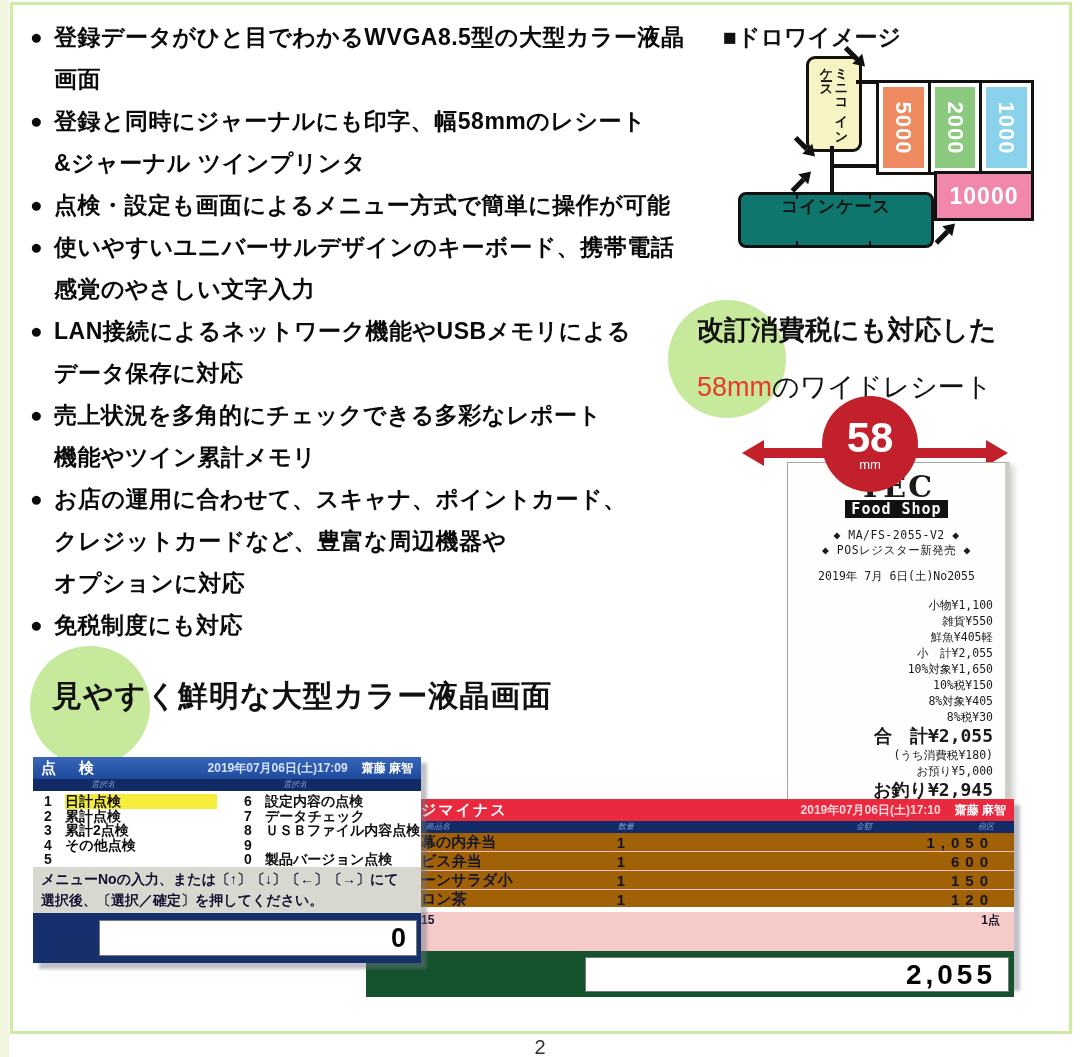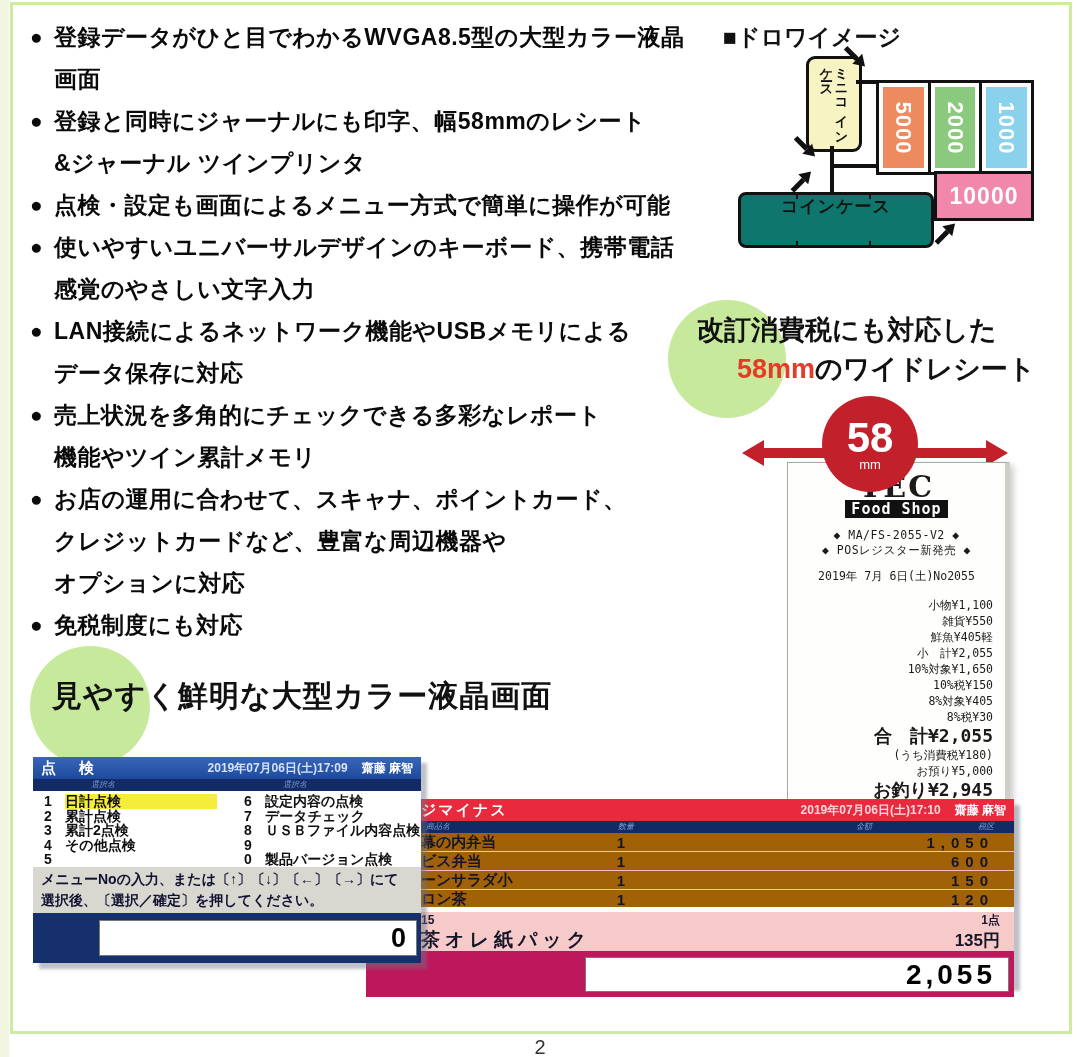--- a/index.html
+++ b/index.html
@@ -11,21 +11,21 @@
   
   .features{position:absolute;left:30px;top:16px;width:660px;}
   .feature{display:flex;align-items:flex-start;font-size:23px;font-weight:700;line-height:42px;color:#0a0a0a;}
   .feature .bullet{flex:0 0 24px;font-size:21px;line-height:42px;}
   .feature .ftext{white-space:pre-line;letter-spacing:0.5px;}
 
   
   .gcircle{position:absolute;border-radius:50%;background:#c6e99c;z-index:0;}
   .h-lcd{position:absolute;left:52px;top:676px;font-size:30px;font-weight:900;letter-spacing:1px;z-index:1;}
   .h-receipt1{position:absolute;left:697px;top:312px;font-size:27px;font-weight:900;z-index:1;}
-  .h-receipt2{position:absolute;left:697px;top:351px;font-size:27px;font-weight:700;z-index:1;margin-left:40px;}
+  .h-receipt2{position:absolute;left:697px;top:369px;font-size:27px;font-weight:400;z-index:1;}
   .red-txt{color:#e83a28;}
 
   
   .drawer-heading{position:absolute;left:723px;top:22px;font-size:23px;font-weight:900;}
   .mini-case{position:absolute;left:806px;top:56px;width:50px;height:90px;background:#f7f3c2;border:3px solid #111;
              border-radius:9px;display:flex;align-items:center;justify-content:center;}
   .mini-case span{writing-mode:vertical-rl;font-size:13px;font-weight:700;letter-spacing:1px;line-height:15px;}
   .bills-box{position:absolute;left:876px;top:80px;width:152px;height:89px;border:3px solid #111;display:flex;background:#fff;}
   .bill-cell{flex:1;border-right:3px solid #111;position:relative;padding:4px;}
   .bill-cell:last-child{border-right:none;}
@@ -99,21 +99,21 @@
   .s2row{display:flex;align-items:center;height:18px;border-bottom:1px solid #f2bfc2;font-size:15px;font-weight:700;color:#15152a;}
   .s2row .nm{width:150px;padding-left:55px;}
   .s2row .qt{width:100px;text-align:center;}
   .s2row .am{flex:1;text-align:right;padding-right:20px;letter-spacing:6px;}
   .s2gap{height:5px;background:#fff;}
   .s2sum{height:39px;background:#f7caca;color:#15152a;}
   .s2sum .l1{display:flex;justify-content:space-between;font-size:12px;font-weight:700;line-height:14px;padding:1px 14px 0 55px;}
   .s2sum .l2{display:flex;justify-content:space-between;align-items:center;padding:0 14px 0 55px;}
   .s2sum .l2 .snm{font-size:19px;font-weight:900;letter-spacing:5px;}
   .s2sum .l2 .spr{font-size:17px;font-weight:900;}
-  .s2bot{height:46px;background:#be185d;position:relative;}
+  .s2bot{height:46px;background:#14532d;position:relative;}
   .s2 .inbox{left:219px;top:6px;width:424px;height:35px;font-size:28px;line-height:33px;padding-right:12px;letter-spacing:4px;}
 
   .page-num{position:absolute;left:0;top:1036px;width:1080px;text-align:center;font-size:20px;color:#333;}
 </style>
 </head>
 <body>
 
 <div id="page">
   <div class="edge-stripe"></div>
   <div class="frame"></div>
@@ -332,24 +332,20 @@
           <span class="qt">1</span>
           <span class="am">120</span>
         </div>
     </div>
     <div class="s2gap"></div>
     <div class="s2sum">
       <div class="l1">
           <span>15</span>
           <span>1点</span>
         </div>
-      <div class="l2">
-          <span class="snm">茶オレ紙パック</span>
-          <span class="spr">135円</span>
-        </div>
     </div>
     <div class="s2bot">
       <div class="inbox">2,055</div>
     </div>
   </div>
 
   <div class="screen s1">
     <div class="tbar">
       <span class="ttl">点　検</span>
       <span class="dt">2019年07月06日(土)17:09</span>

